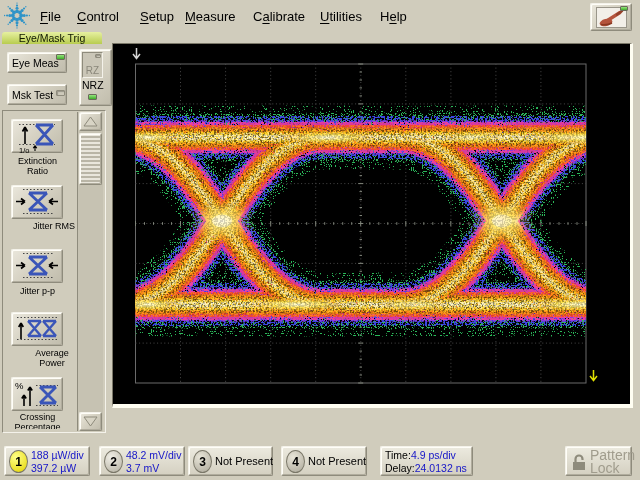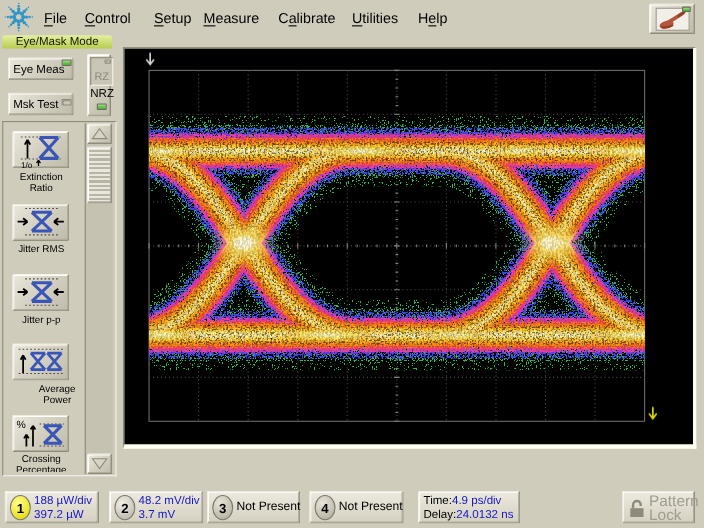--- a/index.html
+++ b/index.html
@@ -58,30 +58,30 @@
     <div class="btn" style="left:590px;top:3px;width:42px;height:28px">
       <div class="abs" style="left:5px;top:3px;width:31px;height:21px;background:#f2efe8;border:1px solid #9a968a">
 <svg width="29" height="19" viewBox="0 0 29 19">
           <ellipse cx="9" cy="14.5" rx="6.5" ry="3.6" fill="#b4543c" transform="rotate(-14 9 14.5)"></ellipse>
           <path d="M8 14 L23 4.5" stroke="#b4543c" stroke-width="3.4" stroke-linecap="round" fill="none"></path>
           <path d="M20 6.5 L25 3" stroke="#93402a" stroke-width="2.4" stroke-linecap="round" fill="none"></path>
           <path d="M4 16.5 Q10 17.5 15 15" stroke="#8a3820" stroke-width="1.4" fill="none"></path>
         </svg></div>
 <div class="led" style="right:3px;top:2px;width:8px;height:5px"></div>
     </div>
-    <div class="abs nw" style="left:2px;top:32px;width:100px;height:12px;background:linear-gradient(#e6f0a0,#b8cc50);border-radius:3px 3px 0 0;font-size:10.5px;text-align:center;line-height:12px;color:#101800">Eye/Mask Mode</div>
+    <div class="abs nw" style="left:2px;top:32px;width:100px;height:12px;background:linear-gradient(#e6f0a0,#b8cc50);border-radius:3px 3px 0 0;font-size:10.5px;text-align:center;line-height:12px;color:#101800">Eye/Mask Trig</div>
     <div class="abs" style="left:7px;top:52px;width:60px;height:21px">
       <div class="btn" style="left:0;top:0;width:60px;height:21px;font-size:10.5px;line-height:20px;padding-left:4px">Eye Meas</div>
       <div class="led" style="right:2px;top:2px"></div>
     </div>
     <div class="abs" style="left:7px;top:84px;width:60px;height:21px">
       <div class="btn" style="left:0;top:0;width:60px;height:21px;font-size:10.5px;line-height:20px;padding-left:4px">Msk Test</div>
       <div class="ledoff" style="right:2px;top:6px"></div>
     </div>
-    <div class="btn" style="left:79px;top:49px;width:22px;height:57px">
+    <div class="btn" style="left:79px;top:49px;width:33px;height:57px">
 <div class="abs" style="left:2px;top:2px;width:21px;height:26px;background:#cac6b7;border-top:1px solid #8e8b7c;border-left:1px solid #8e8b7c;border-right:1px solid #f4f2ea;border-bottom:1px solid #f4f2ea;;font-size:10px;color:#8a877a;text-align:center">
         <div class="ledoff" style="right:1px;top:1px;width:6px;height:4px"></div>
         <div style="margin-top:12px">RZ</div>
       </div>
 <div class="abs" style="left:2px;top:28px;width:21px;height:26px;font-size:10.5px;color:#000;text-align:center">
         <div style="margin-top:1px">NRZ</div>
         <div class="led" style="left:6px;top:16px;width:9px;height:6px"></div>
       </div>
 </div>
     <div class="abs" style="left:2px;top:110px;width:104px;height:323px;background:#d0ccbc;border-top:1px solid #8e8b7c;border-left:1px solid #8e8b7c;border-right:1px solid #f4f2ea;border-bottom:1px solid #f4f2ea;"></div>
@@ -106,21 +106,21 @@
     </div>
     <div class="abs small" style="left:0px;top:156px;width:75px;">Extinction<br>Ratio</div>
     <div class="btn" style="left:11px;top:185px;width:52px;height:34px;display:flex;align-items:center;justify-content:center">
       <svg width="44" height="30" viewBox="0 0 44 30">
         <path d="M8 2.5 H38" stroke="#444" stroke-width="1" stroke-dasharray="1.5 2" fill="none"></path>
         <path d="M8 26.5 H38" stroke="#444" stroke-width="1" stroke-dasharray="1.5 2" fill="none"></path>
         <path d="M14 6 h18 M14 23 h18 M14 6 l18 17 M32 6 l-18 17" stroke="#3a55b8" stroke-width="2.8" fill="none"></path>
         <path d="M1 14.5 h9 m0 0 l-4 -3 m4 3 l-4 3 M43 14.5 h-9 m0 0 l4 -3 m-4 3 l4 3" stroke="#000" stroke-width="1.7" fill="none"></path>
       </svg>
     </div>
-    <div class="abs small" style="left:0px;top:221px;width:75px;">Jitter RMS</div>
+    <div class="abs small" style="left:0px;top:221px;width:75px;text-align:right;">Jitter RMS</div>
     <div class="btn" style="left:11px;top:249px;width:52px;height:34px;display:flex;align-items:center;justify-content:center">
       <svg width="44" height="30" viewBox="0 0 44 30">
         <path d="M8 2.5 H38" stroke="#444" stroke-width="1" stroke-dasharray="1.5 2" fill="none"></path>
         <path d="M8 26.5 H38" stroke="#444" stroke-width="1" stroke-dasharray="1.5 2" fill="none"></path>
         <path d="M14 6 h18 M14 23 h18 M14 6 l18 17 M32 6 l-18 17" stroke="#3a55b8" stroke-width="2.8" fill="none"></path>
         <path d="M1 14.5 h9 m0 0 l-4 -3 m4 3 l-4 3 M43 14.5 h-9 m0 0 l4 -3 m-4 3 l4 3" stroke="#000" stroke-width="1.7" fill="none"></path>
       </svg>
     </div>
     <div class="abs small" style="left:0px;top:286px;width:75px;">Jitter p-p</div>
     <div class="btn" style="left:11px;top:312px;width:52px;height:34px;display:flex;align-items:center;justify-content:center">

